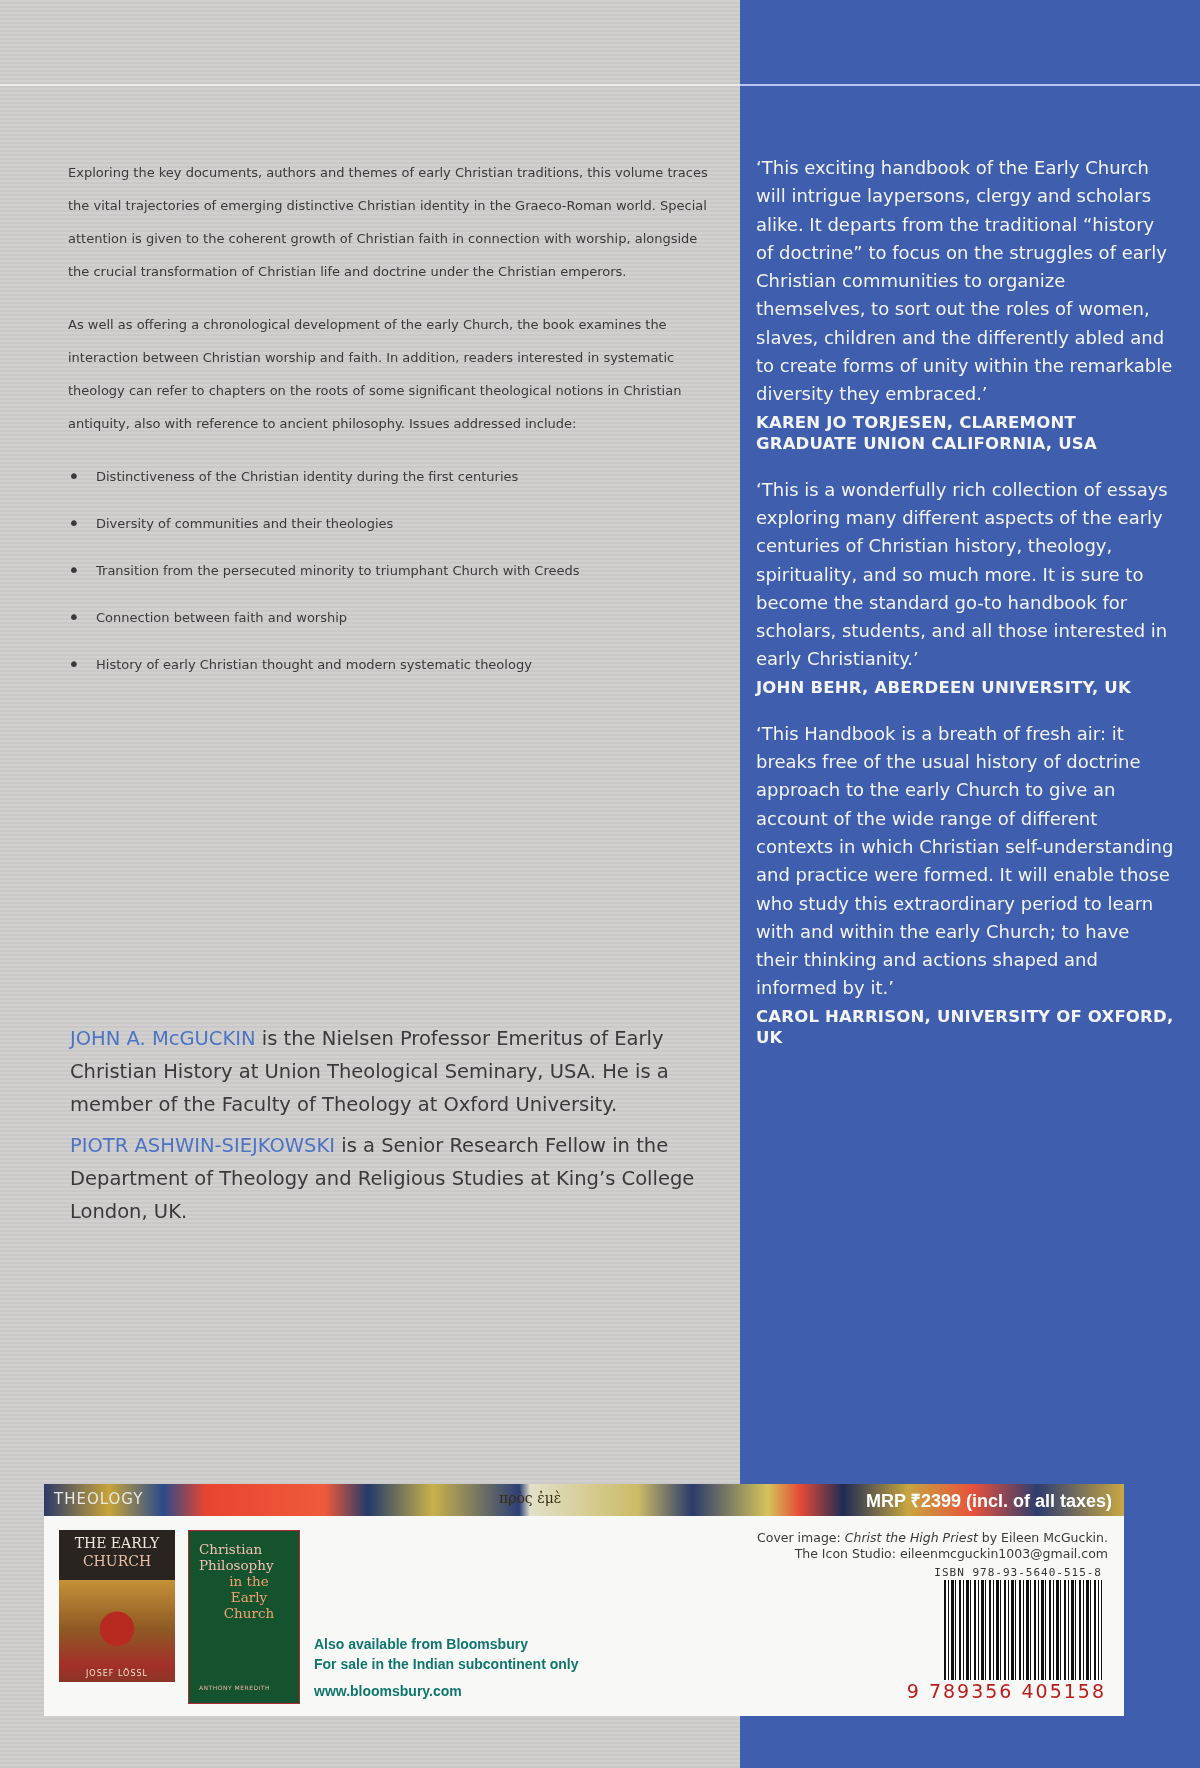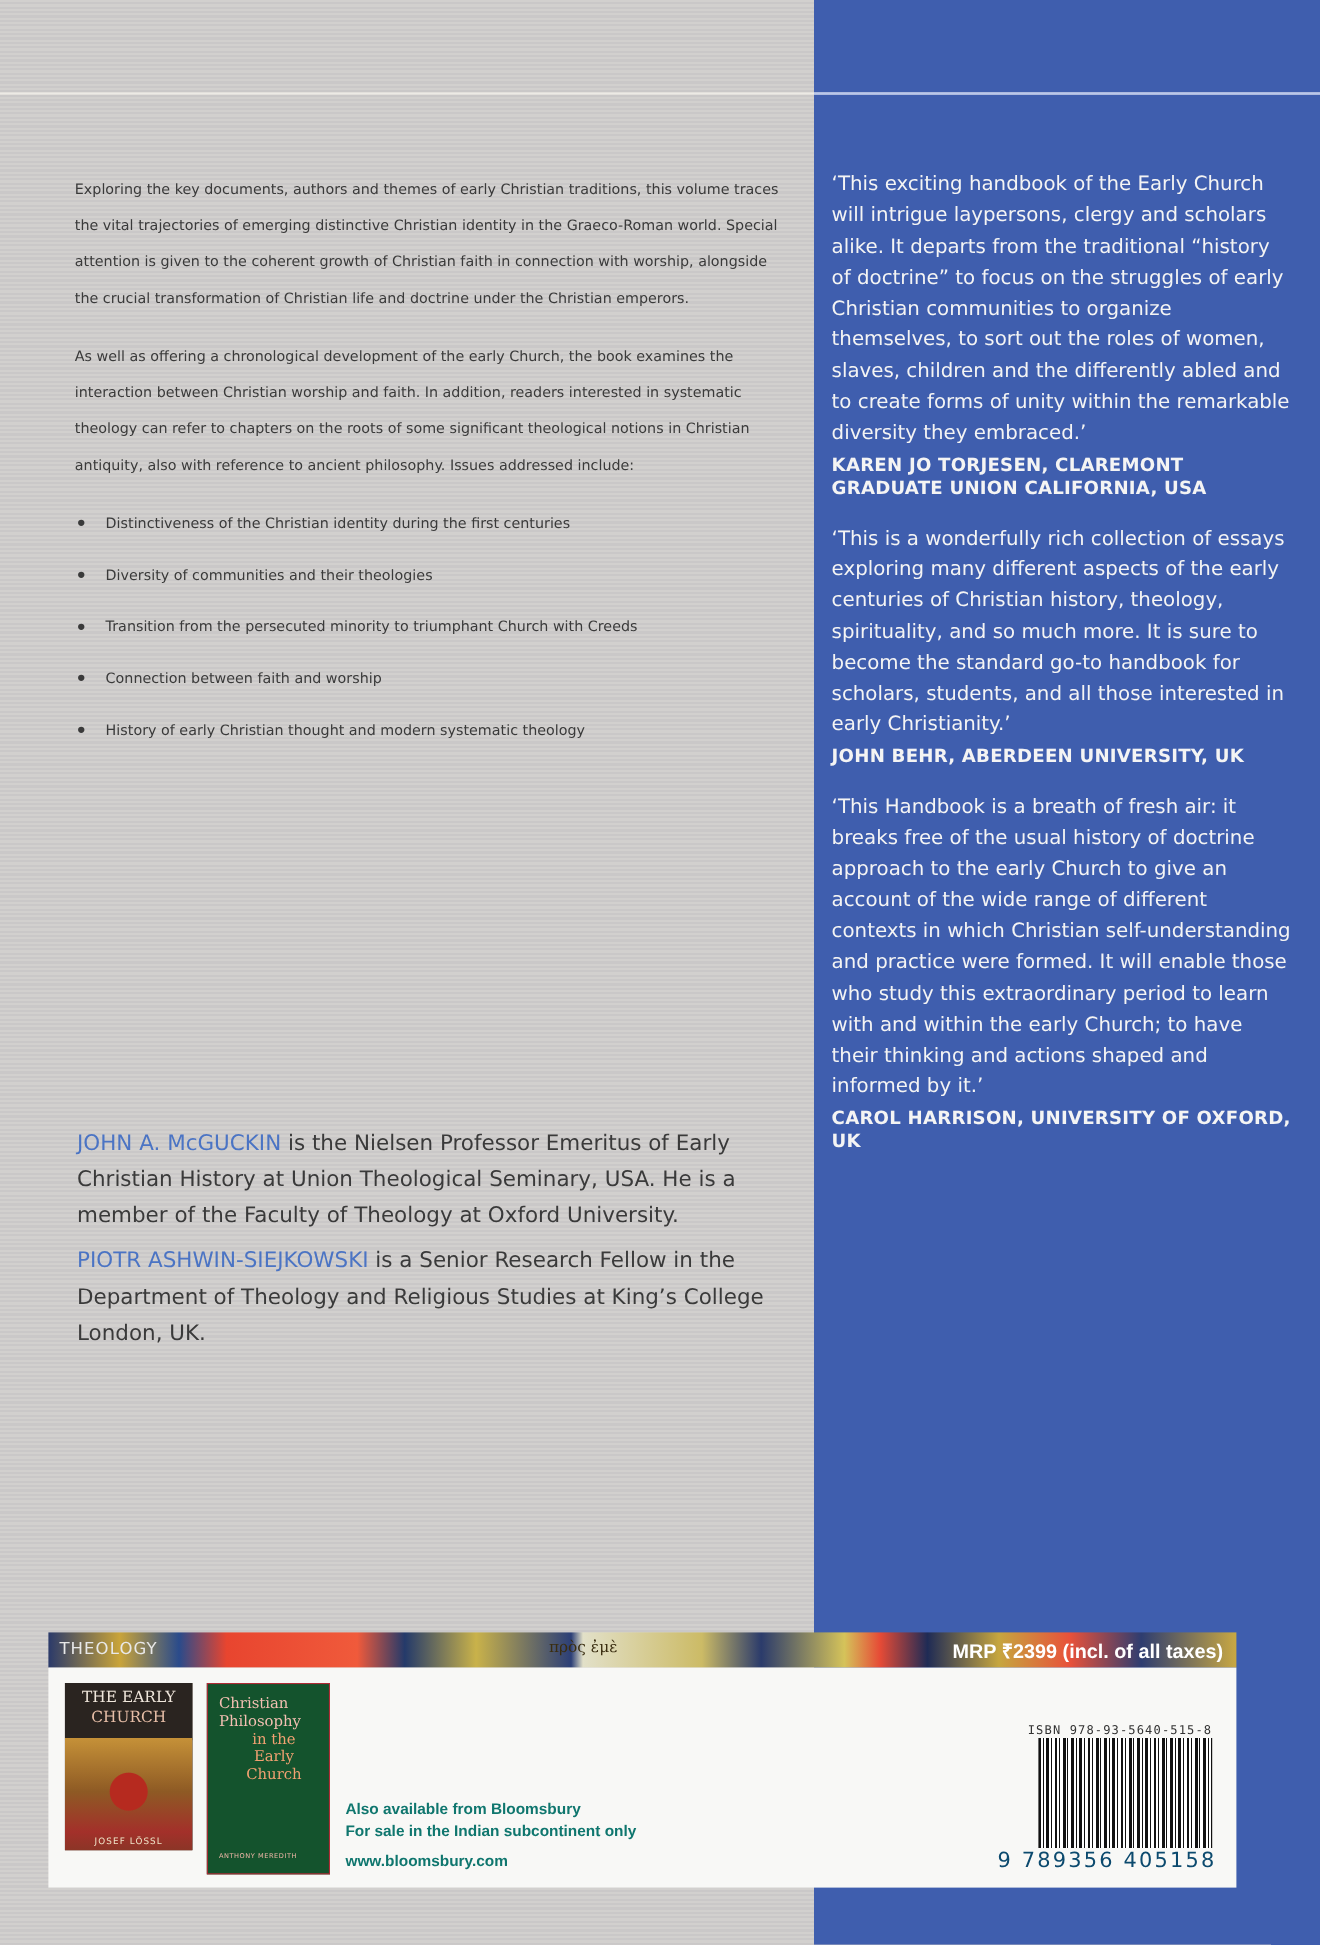--- a/index.html
+++ b/index.html
@@ -43,21 +43,21 @@
   .book2-title .orange { color:#f3a272;text-align:center; }
   .book2-author { position:absolute; bottom:12px; left:10px; color:#f0b7a8; font-size:6px; letter-spacing:.5px; }
 
   .ad-text { position:absolute; left:270px; top:118px; color:#0f766e; font-family:"Liberation Sans", sans-serif; font-size:14px; font-weight:bold; line-height:20px; }
   .ad-url { margin-top:7px; }
 
   .credits { position:absolute; right:16px; top:14px; text-align:right; color:#3a3a3a; font-size:12.5px; line-height:16px; }
   .isbn-label { position:absolute; right:22px; top:50px; font-family:"DejaVu Sans Mono", monospace; font-size:11px; color:#333; letter-spacing:1px; }
   .barcode { position:absolute; right:22px; top:64px; width:158px; height:100px;
     background: repeating-linear-gradient(90deg, #111 0 2px, #fff 2px 4px, #111 4px 5px, #fff 5px 7px, #111 7px 10px, #fff 10px 11px, #111 11px 12px, #fff 12px 15px); }
-  .barcode-num { position:absolute; right:18px; top:164px; font-family:"DejaVu Sans", sans-serif; font-size:19px; color:#0c4a6e; letter-spacing:2px; }
+  .barcode-num { position:absolute; right:18px; top:164px; font-family:"DejaVu Sans", sans-serif; font-size:19px; color:#b91c1c; letter-spacing:2px; }
 </style>
 </head>
 <body>
 
 <div class="left-bg"></div>
 <div class="right-bg"></div>
 <div class="crease"></div>
 <div class="crease2"></div>
 
 <div class="blurb">
@@ -115,16 +115,20 @@
       <div class="orange">Early</div>
       <div class="orange">Church</div>
     </div>
     <div class="book2-author">ANTHONY MEREDITH</div>
   </div>
   <div class="ad-text">
     <div>Also available from Bloomsbury</div>
     <div>For sale in the Indian subcontinent only</div>
     <div class="ad-url">www.bloomsbury.com</div>
   </div>
+  <div class="credits">
+    <div><span>Cover image: </span><em>Christ the High Priest</em><span> by Eileen McGuckin.</span></div>
+    <div>The Icon Studio: eileenmcguckin1003@gmail.com</div>
+  </div>
   <div class="isbn-label">ISBN 978-93-5640-515-8</div>
   <div class="barcode"></div>
   <div class="barcode-num">9 789356 405158</div>
 </div>
 
 </body></html>

